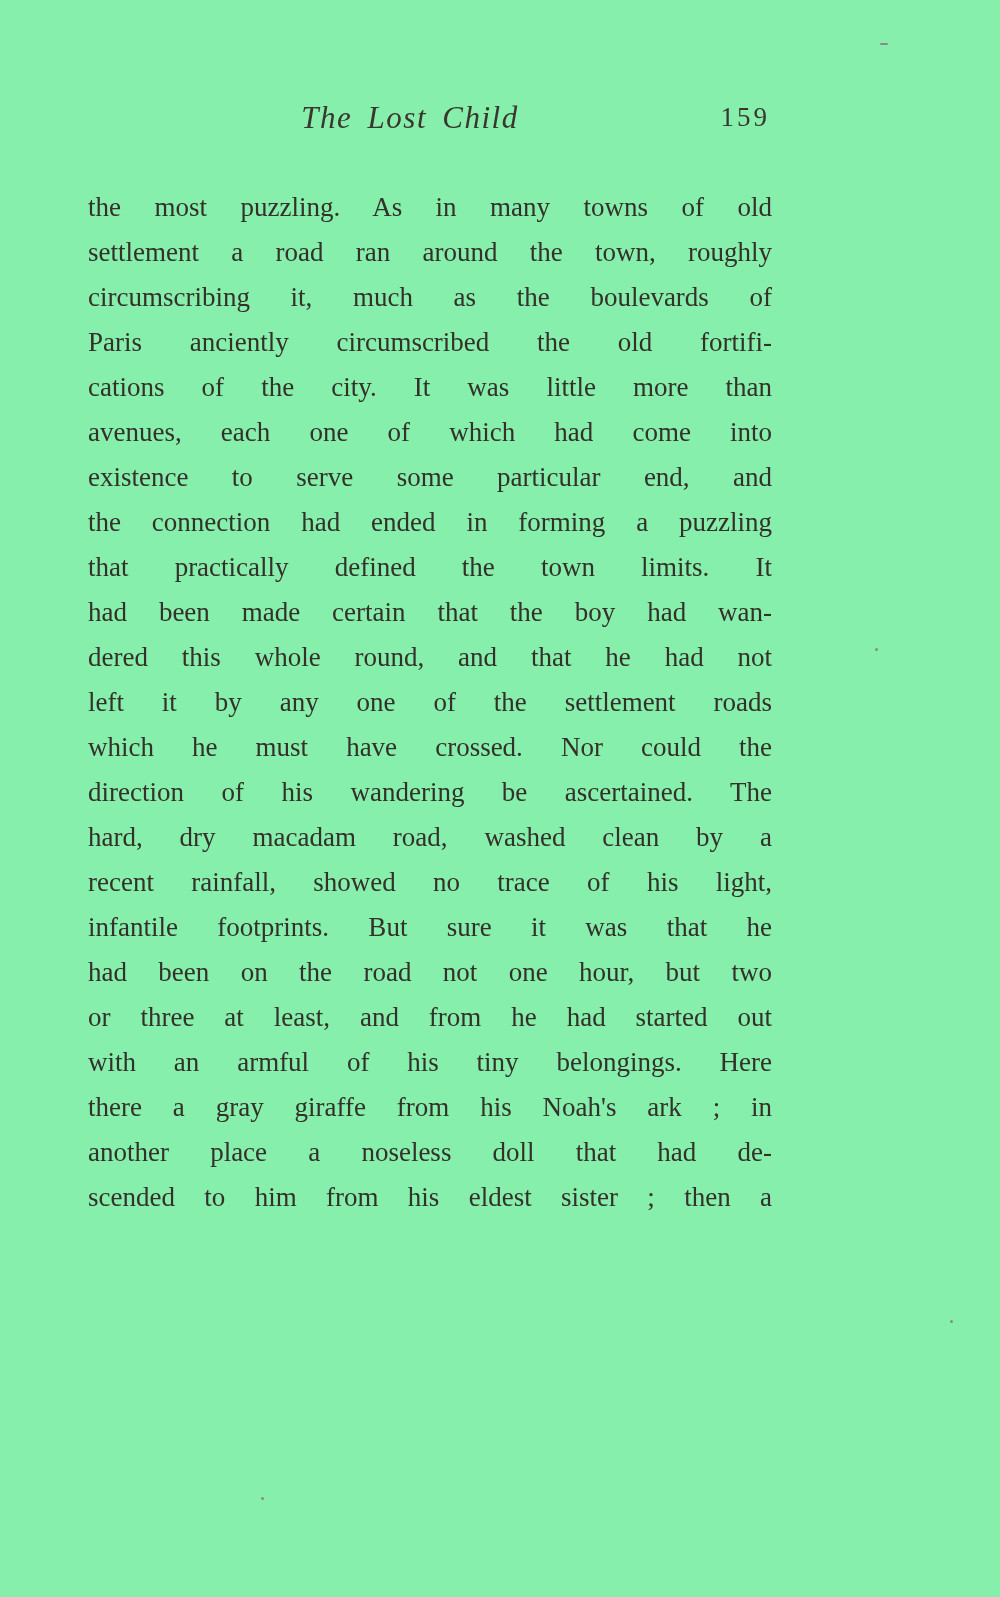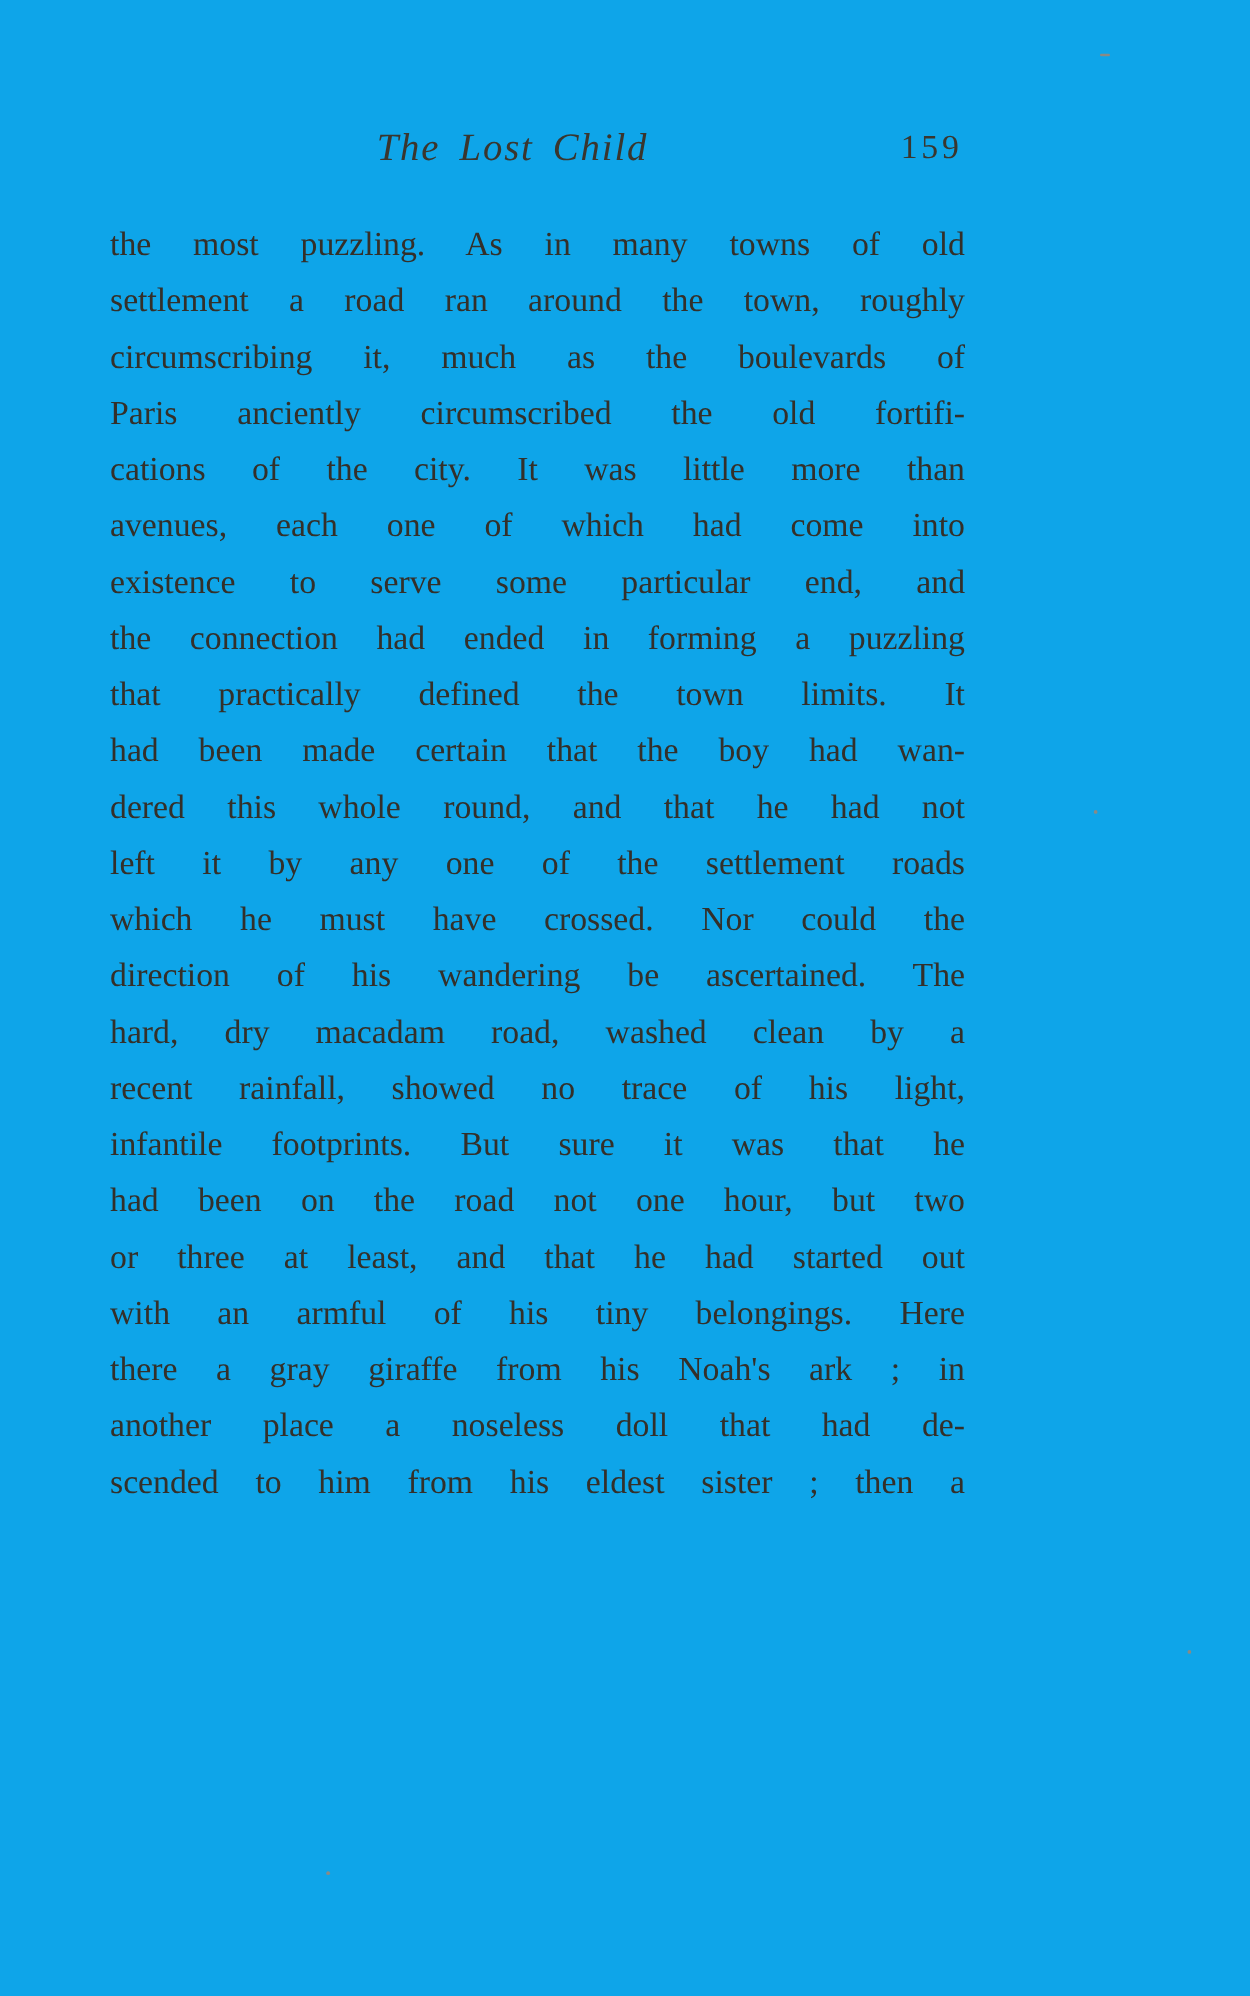--- a/index.html
+++ b/index.html
@@ -5,21 +5,21 @@
   html, body {
     margin: 0;
     padding: 0;
     background: #e9e9e7;
   }
   .page {
     position: relative;
     width: 1000px;
     height: 1597px;
     margin: 0 auto;
-    background: #0ea5e9;
+    background: #86efac;
     font-family: "Liberation Serif", "DejaVu Serif", serif;
     color: #353129;
     overflow: hidden;
   }
   .text-block {
     position: absolute;
     left: 88px;
     top: 100px;
     width: 684px;
   }
@@ -42,21 +42,21 @@
   .page-number {
     position: absolute;
     right: 2px;
     top: 2px;
     font-size: 27px;
     letter-spacing: 3px;
     color: #3a362e;
     text-align: right;
   }
   .body-text {
-    margin-top: 25px;
+    margin-top: 37px;
   }
   .body-text .line {
     font-size: 27px;
     line-height: 45px;
     text-align: justify;
     text-align-last: justify;
     -moz-text-align-last: justify;
     color: #34302a;
   }
   
@@ -93,21 +93,21 @@
       <div class="line">that practically defined the town limits.  It</div>
       <div class="line">had been made certain that the boy had wan-</div>
       <div class="line">dered this whole round, and that he had not</div>
       <div class="line">left it by any one of the settlement roads</div>
       <div class="line">which he must have crossed.  Nor could the</div>
       <div class="line">direction of his wandering be ascertained.  The</div>
       <div class="line">hard, dry macadam road, washed clean by a</div>
       <div class="line">recent rainfall, showed no trace of his light,</div>
       <div class="line">infantile footprints.  But sure it was that he</div>
       <div class="line">had been on the road not one hour, but two</div>
-      <div class="line">or three at least, and that he had started out</div>
+      <div class="line">or three at least, and from he had started out</div>
       <div class="line">with an armful of his tiny belongings.  Here</div>
       <div class="line">there a gray giraffe from his Noah's ark ; in</div>
       <div class="line">another place a noseless doll that had de-</div>
       <div class="line">scended to him from his eldest sister ; then a</div>
     </div>
 
   </div>
 
   <div class="speck dash" style="left:880px; top:43px;  width:8px; height:2px;"></div>
   <div class="speck" style="left:875px; top:648px; width:3px; height:3px;"></div>

